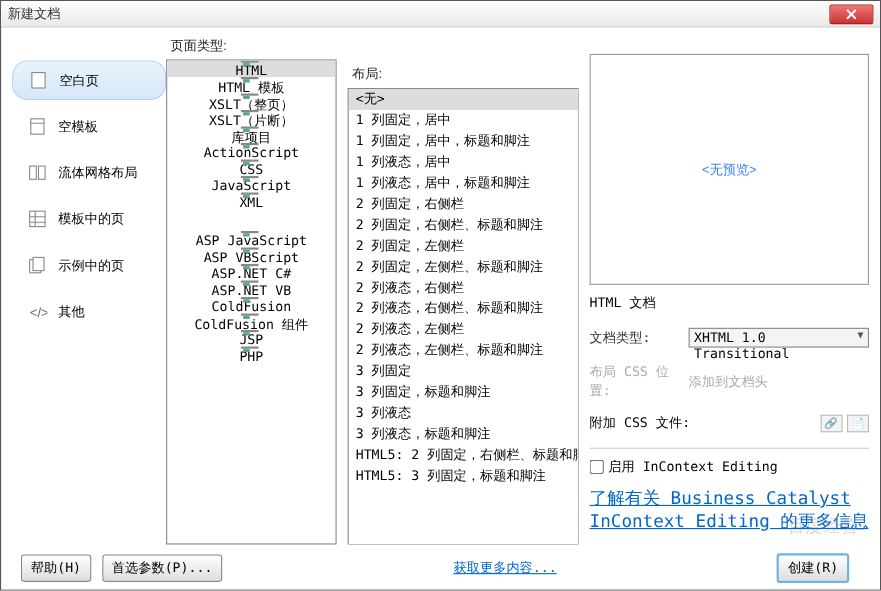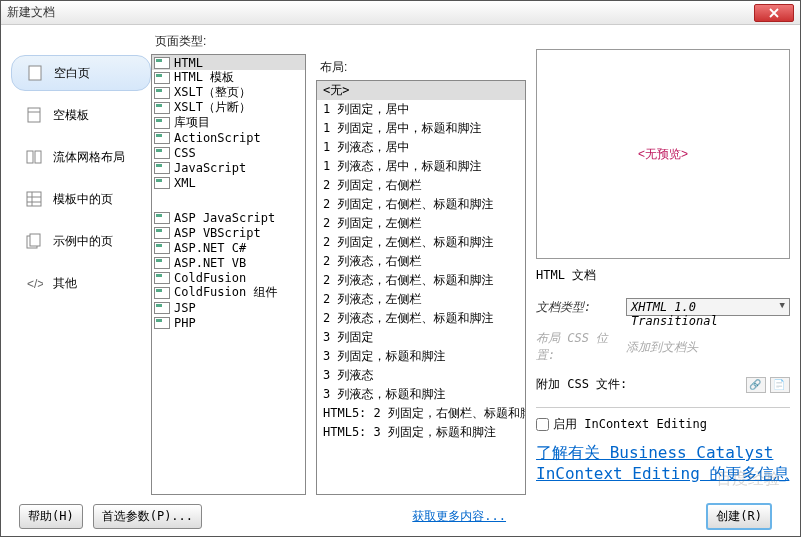--- a/index.html
+++ b/index.html
@@ -12,34 +12,34 @@
 .content { display: flex; height: 470px; padding: 6px 10px 0 10px; }
 .sidebar { width: 140px; padding-top: 24px; }
 .sidebar-item { display: flex; align-items: center; height: 36px; padding-left: 14px; cursor: pointer; border-radius: 14px; margin-bottom: 6px; }
 .sidebar-item.selected { background: linear-gradient(#eaf3fb, #d6e7fa); border: 1px solid #b8d0ec; }
 .sidebar-item .icon { width: 18px; height: 18px; margin-right: 10px; display: flex; align-items: center; justify-content: center; }
 .col { display: flex; flex-direction: column; }
 .col-header { font-size: 12px; padding: 2px 4px 4px 4px; color: #222; }
 .page-types { width: 155px; }
 .listbox { border: 1px solid #888; background: #fff; overflow-y: auto; flex: 1; }
 .listbox.page-types-list { height: 436px; }
-.list-item { display: flex; align-items: center; height: 15px; padding: 0 2px; cursor: default; font-size: 12px; font-family: SimSun, monospace; }
+.list-item { display: flex; align-items: center; height: 15px; padding: 0 2px; cursor: default; font-size: 12px; font-family: SimSun, monospace; flex-direction: column; }
 .list-item.selected { background: #ddd; }
 .list-item .file-icon { width: 16px; height: 12px; margin-right: 4px; background: #fff; border: 1px solid #888; position: relative; }
 .list-item .file-icon::before { content: ""; position: absolute; top: 1px; left: 1px; width: 6px; height: 3px; background: #5a8; }
 .list-spacer { height: 20px; }
 .layouts { width: 210px; margin-left: 10px; margin-top: 26px; }
 .layouts-list { height: 390px; overflow-x: scroll; }
 .layout-item { padding: 1px 6px; font-size: 12px; font-family: SimSun, monospace; white-space: nowrap; cursor: default; }
 .layout-item.selected { background: #ddd; }
 .right-panel { flex: 1; margin-left: 10px; display: flex; flex-direction: column; padding-top: 18px; }
 .preview-box { border: 1px solid #999; height: 210px; display: flex; align-items: center; justify-content: center; background: #fff; }
-.preview-text { color: #be185d; font-size: 12px; }
+.preview-text { color: #3b82f6; font-size: 12px; }
 .doc-label { margin-top: 8px; font-size: 12px; font-family: SimSun, monospace; }
-.form-row { display: flex; align-items: center; margin-top: 14px; font-size: 12px; font-family: SimSun, monospace; font-style: italic; }
+.form-row { display: flex; align-items: center; margin-top: 14px; font-size: 12px; font-family: SimSun, monospace; }
 .form-row label { width: 90px; color: #333; }
 .form-row.disabled label, .form-row.disabled .value { color: #aaa; }
 .form-row .select { flex: 1; border: 1px solid #888; background: #f4f4f4; padding: 1px 4px; display: flex; justify-content: space-between; align-items: flex-start; height: 18px; cursor: pointer; }
 .form-row .select .arrow { font-size: 9px; color: #555; }
 .attach-row { display: flex; align-items: center; margin-top: 12px; font-size: 12px; font-family: SimSun, monospace; }
 .attach-row label { flex: 1; }
 .mini-btn { width: 20px; height: 16px; border: 1px solid #bbb; background: #f4f4f4; margin-left: 4px; cursor: pointer; display: flex; align-items: center; justify-content: center; font-size: 10px; }
 .divider { border-top: 1px solid #ccc; margin: 14px 0 8px 0; }
 .checkbox-row { display: flex; align-items: center; font-size: 12px; font-family: SimSun, monospace; }
 .checkbox-row input { margin-right: 4px; }

